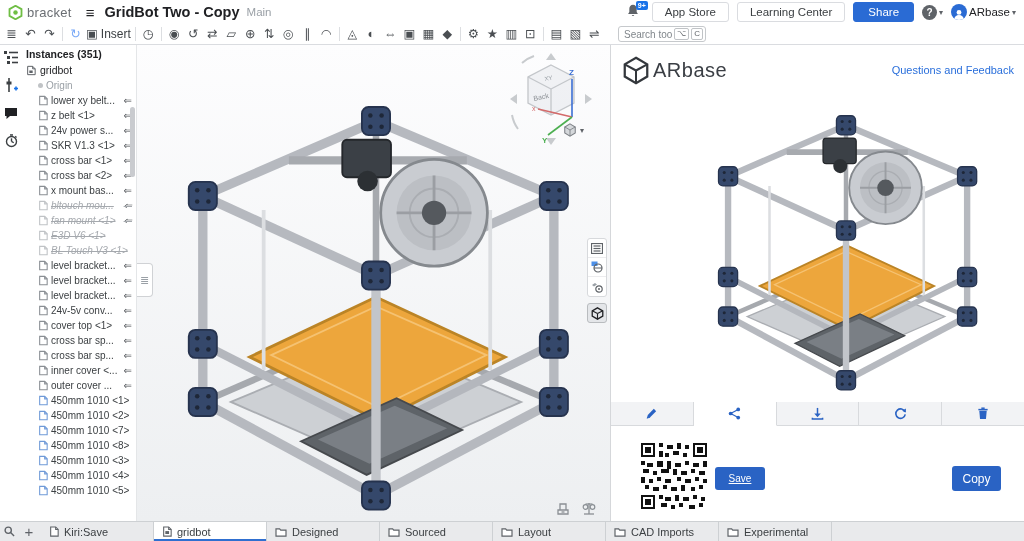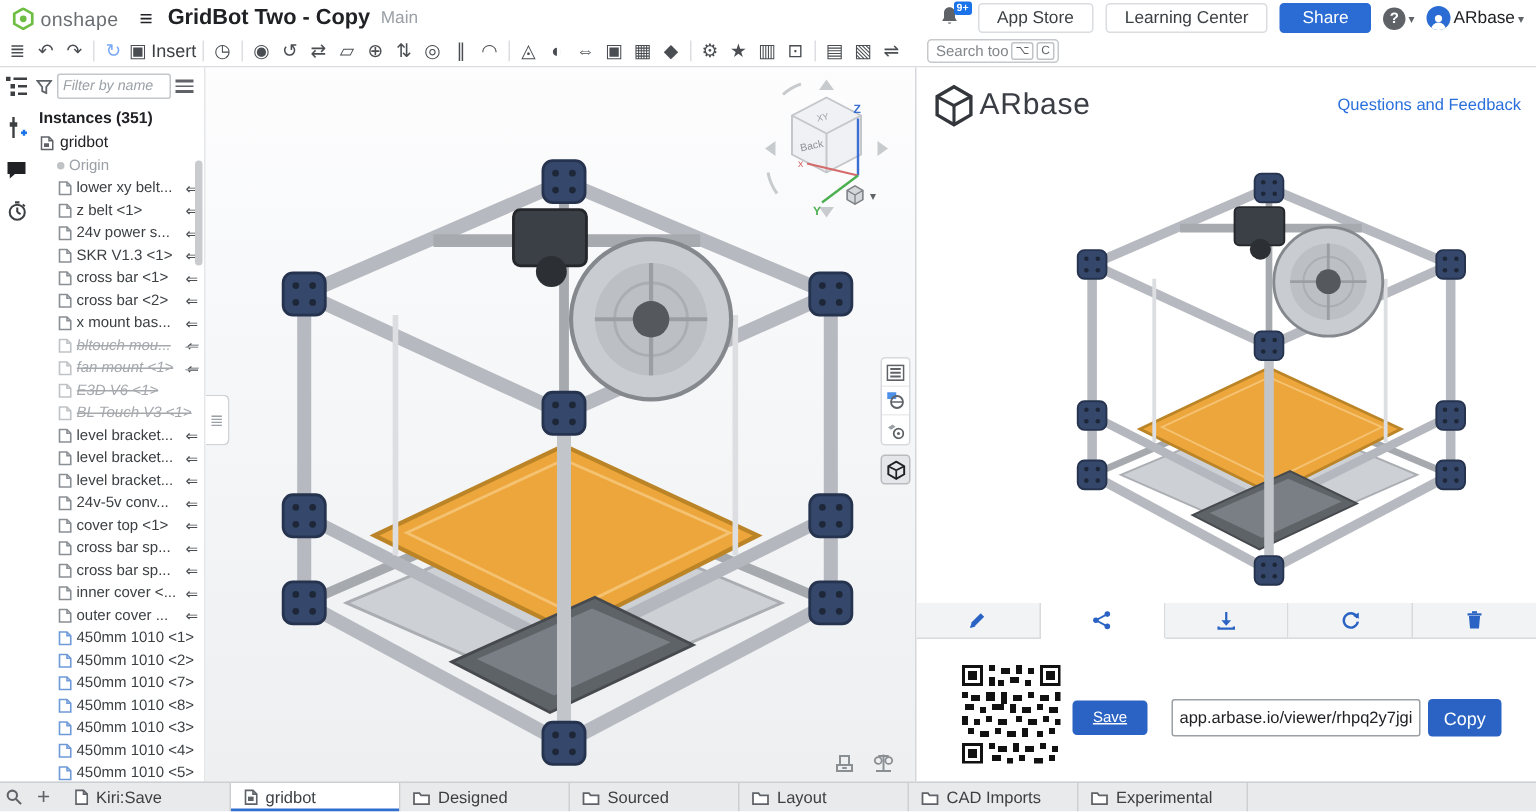--- a/index.html
+++ b/index.html
@@ -171,21 +171,21 @@
     </symbol>
   </defs>
 </svg>
 
 <div id="topbar">
   <div class="logo-wrap">
     <svg width="15" height="15" viewBox="0 0 20 20">
       <polygon points="10,1 18,5.5 18,14.5 10,19 2,14.5 2,5.5" fill="none" stroke="#6fbe44" stroke-width="2.4"></polygon>
       <circle cx="10" cy="10" r="3" fill="#6fbe44"></circle>
     </svg>
-    <span class="logo-text">onshape</span>
+    <span class="logo-text">bracket</span>
   </div>
   <span class="hamburger">≡</span>
   <span class="doc-title">GridBot Two - Copy</span>
   <span class="workspace">Main</span>
   <div class="topbar-right">
     <div class="bell">
       <svg width="14" height="15" viewBox="0 0 16 16">
           <path d="M8 1.5c-2.6 0-4.2 2-4.2 4.5v3.6L2.4 12h11.2l-1.4-2.4V6c0-2.5-1.6-4.5-4.2-4.5z" fill="#5f6368"></path>
           <path d="M6.6 13.2a1.5 1.5 0 0 0 2.8 0z" fill="#5f6368"></path>
         </svg>
@@ -358,31 +358,20 @@
         <circle cx="7" cy="8" r="5.4" fill="none" stroke="#3c4043" stroke-width="1.5"></circle>
         <line x1="7" y1="8" x2="7" y2="4.6" stroke="#3c4043" stroke-width="1.5"></line>
         <line x1="7" y1="8" x2="9.4" y2="9.4" stroke="#3c4043" stroke-width="1.5"></line>
         <line x1="5.4" y1="1" x2="8.6" y2="1" stroke="#3c4043" stroke-width="1.6"></line>
         <line x1="11" y1="2.4" x2="12.4" y2="3.8" stroke="#3c4043" stroke-width="1.4"></line>
       </svg>
   </span>
 </div>
 
 <div id="instances">
-  <div class="filter-row">
-    <svg width="11" height="10" viewBox="0 0 12 11">
-        <path d="M1 1h10L7.5 5.5V10l-3-1.5V5.5z" fill="none" stroke="#5f6368" stroke-width="1.3"></path>
-      </svg>
-    <input class="filter-input" placeholder="Filter by name" style="">
-    <span class="list-options">
-        <i></i>
-        <i></i>
-        <i></i>
-      </span>
-  </div>
   <div class="inst-header">Instances (351)</div>
   <div class="inst-root">
     <svg width="10" height="11" viewBox="0 0 12 12">
         <path d="M2 1h6l3 3v7H2z" fill="#fff" stroke="#5f6368" stroke-width="1.2"></path>
         <path d="M8 1v3h3" fill="none" stroke="#5f6368" stroke-width="1.2"></path>
         <rect x="4" y="6" width="4" height="3" fill="#5f6368"></rect>
       </svg>
     <span>gridbot</span>
   </div>
   <div class="inst-list">
@@ -857,21 +846,20 @@
           <rect x="26" y="26" width="2" height="2"></rect>
           <rect x="30" y="27" width="2" height="2"></rect>
         <rect x="10" y="30" width="3" height="2"></rect>
           <rect x="15" y="31" width="2" height="2"></rect>
           <rect x="19" y="30" width="2" height="2"></rect>
           <rect x="24" y="31" width="3" height="2"></rect>
           <rect x="29" y="30" width="2" height="2"></rect>
       </g>
     </svg>
     <button class="save-btn">Save</button>
-    <input class="link-input" value="app.arbase.io/viewer/rhpq2y7jgi" style="">
     <button class="copy-btn">Copy</button>
   </div>
 </div>
 
 <div id="tabbar">
   <div class="tabbar-tools">
     <span class="tab-search">
       <svg width="11" height="11" viewBox="0 0 12 12">
           <circle cx="4.6" cy="4.6" r="3.4" fill="none" stroke="#5f6368" stroke-width="1.5"></circle>
           <line x1="7.2" y1="7.2" x2="11" y2="11" stroke="#5f6368" stroke-width="1.5"></line>

